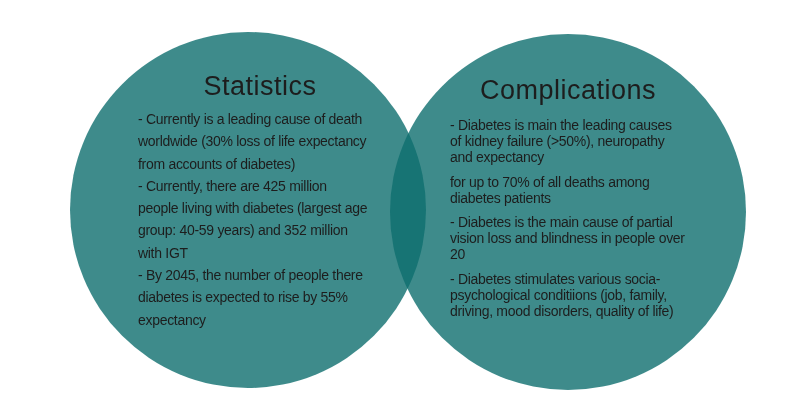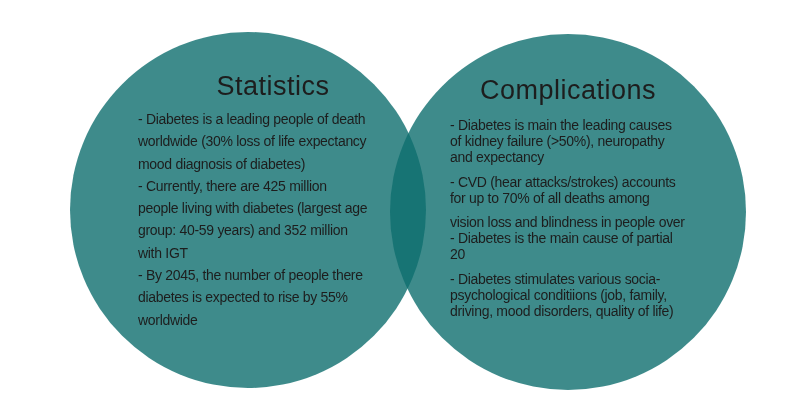--- a/index.html
+++ b/index.html
@@ -29,21 +29,21 @@
   .title {
     position: absolute;
     z-index: 2;
     color: var(--text, #1d1d1d);
     font-size: 27px;
     line-height: 1.05;
     letter-spacing: 0.5px;
     text-align: center;
     white-space: nowrap;
   }
-  .title-left  { left: 153px; top: 72px; width: 240px; }
+  .title-left  { left: 140px; top: 72px; width: 240px; }
   .title-right { left: 448px; top: 76px; width: 240px; }
 
   .body {
     position: absolute;
     z-index: 2;
     color: var(--text, #1d1d1d);
     font-size: 14px;
     letter-spacing: -0.3px;
   }
   .body .line { white-space: nowrap; }
@@ -61,45 +61,45 @@
 
 <div class="stage">
   <div class="circle circle-left"></div>
   <div class="circle circle-right"></div>
 
   <div class="title title-left">Statistics</div>
 
   <div class="title title-right">Complications</div>
 
   <div class="body body-left">
-      <div class="line">- Diabetes is a leading people of death</div>
+      <div class="line">- Currently is a leading cause of death</div>
       <div class="line">worldwide (30% loss of life expectancy</div>
-      <div class="line">mood diagnosis of diabetes)</div>
+      <div class="line">from accounts of diabetes)</div>
       <div class="line">- Currently, there are 425 million</div>
       <div class="line">people living with diabetes (largest age</div>
       <div class="line">group: 40-59 years) and 352 million</div>
       <div class="line">with IGT</div>
       <div class="line">- By 2045, the number of people there</div>
       <div class="line">diabetes is expected to rise by 55%</div>
-      <div class="line">worldwide</div>
+      <div class="line">expectancy</div>
     </div>
 
   <div class="body body-right">
       <div class="para">
         <div class="line">- Diabetes is main the leading causes</div>
         <div class="line">of kidney failure (&gt;50%), neuropathy</div>
         <div class="line">and expectancy</div>
       </div>
       <div class="para">
-        <div class="line">- CVD (hear attacks/strokes) accounts</div>
         <div class="line">for up to 70% of all deaths among</div>
+        <div class="line">diabetes patients</div>
       </div>
       <div class="para">
+        <div class="line">- Diabetes is the main cause of partial</div>
         <div class="line">vision loss and blindness in people over</div>
-        <div class="line">- Diabetes is the main cause of partial</div>
         <div class="line">20</div>
       </div>
       <div class="para">
         <div class="line">- Diabetes stimulates various socia-</div>
         <div class="line">psychological conditiions (job, family,</div>
         <div class="line">driving, mood disorders, quality of life)</div>
       </div>
     </div>
 </div>
 

